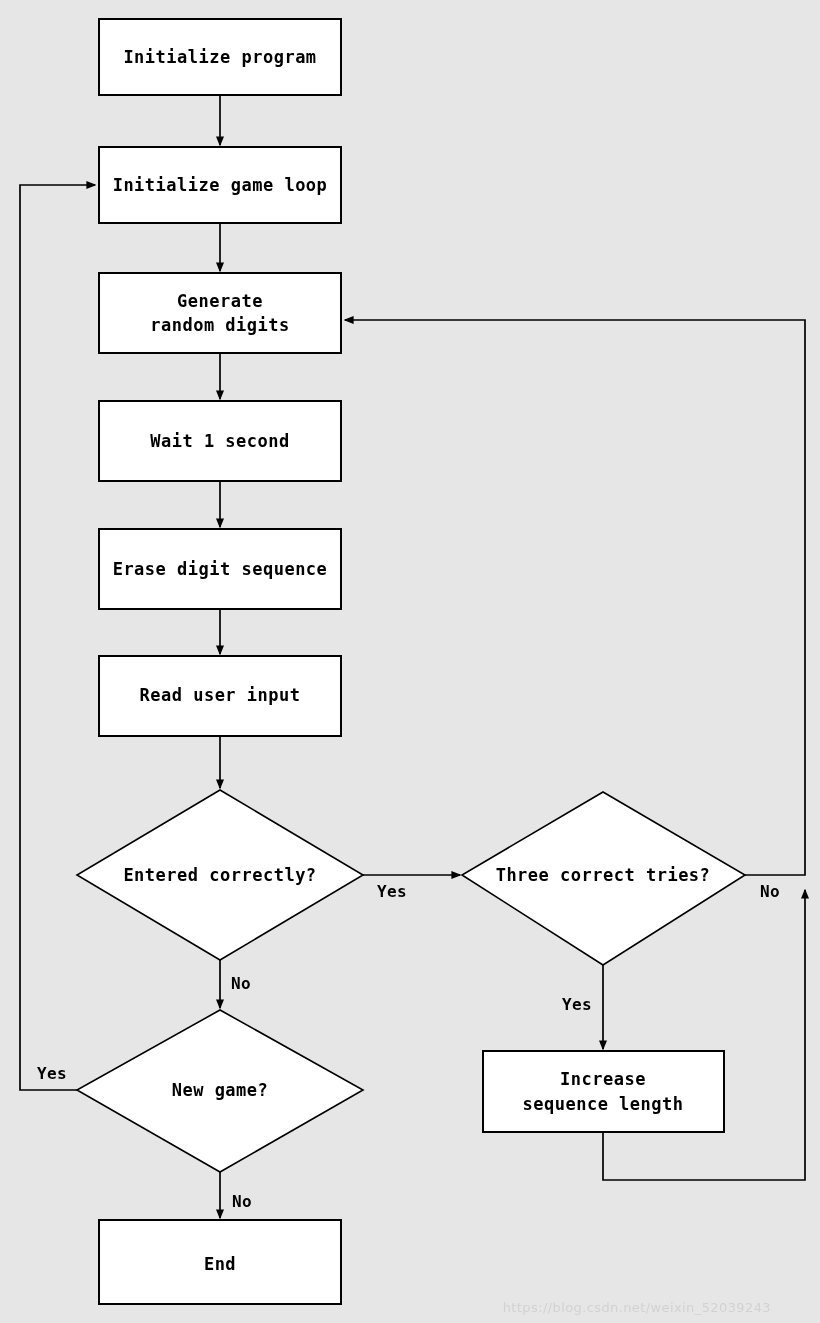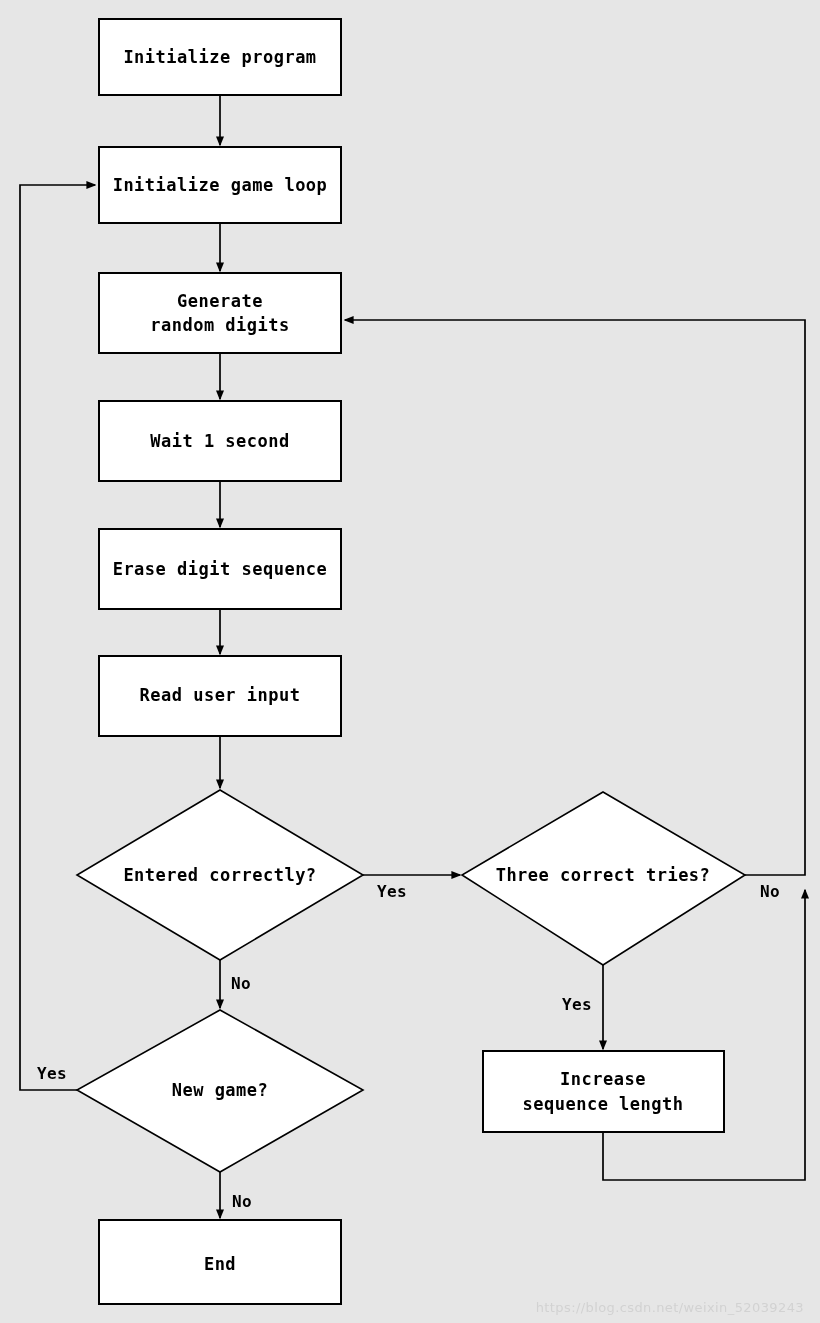--- a/index.html
+++ b/index.html
@@ -4,21 +4,21 @@
 <title>Flowchart</title>
 <style>
   html,body{margin:0;padding:0;}
   body{
     width:820px;height:1323px;
     background:#e6e6e6;
     font-family:"DejaVu Sans Mono","Liberation Mono",monospace;
     overflow:hidden;
     position:relative;
   }
-  #chart-root{position:absolute;left:0;top:0;width:779px;height:1323px;padding-left:33px;}
+  #chart-root{position:absolute;left:0;top:0;width:779px;height:1323px;}
   svg.flow{position:absolute;left:0;top:0;width:820px;height:1323px;display:block;}
   .node-rect{fill:#ffffff;stroke:#000000;stroke-width:2;}
   .node-diamond{fill:#ffffff;stroke:#000000;stroke-width:1.6;}
   .edge{stroke:#000000;stroke-width:1.7;fill:none;}
   .node-label{
     font-family:"DejaVu Sans Mono","Liberation Mono",monospace;
     font-size:17px;
     fill:#000000;
     text-anchor:middle;
     dominant-baseline:middle;

